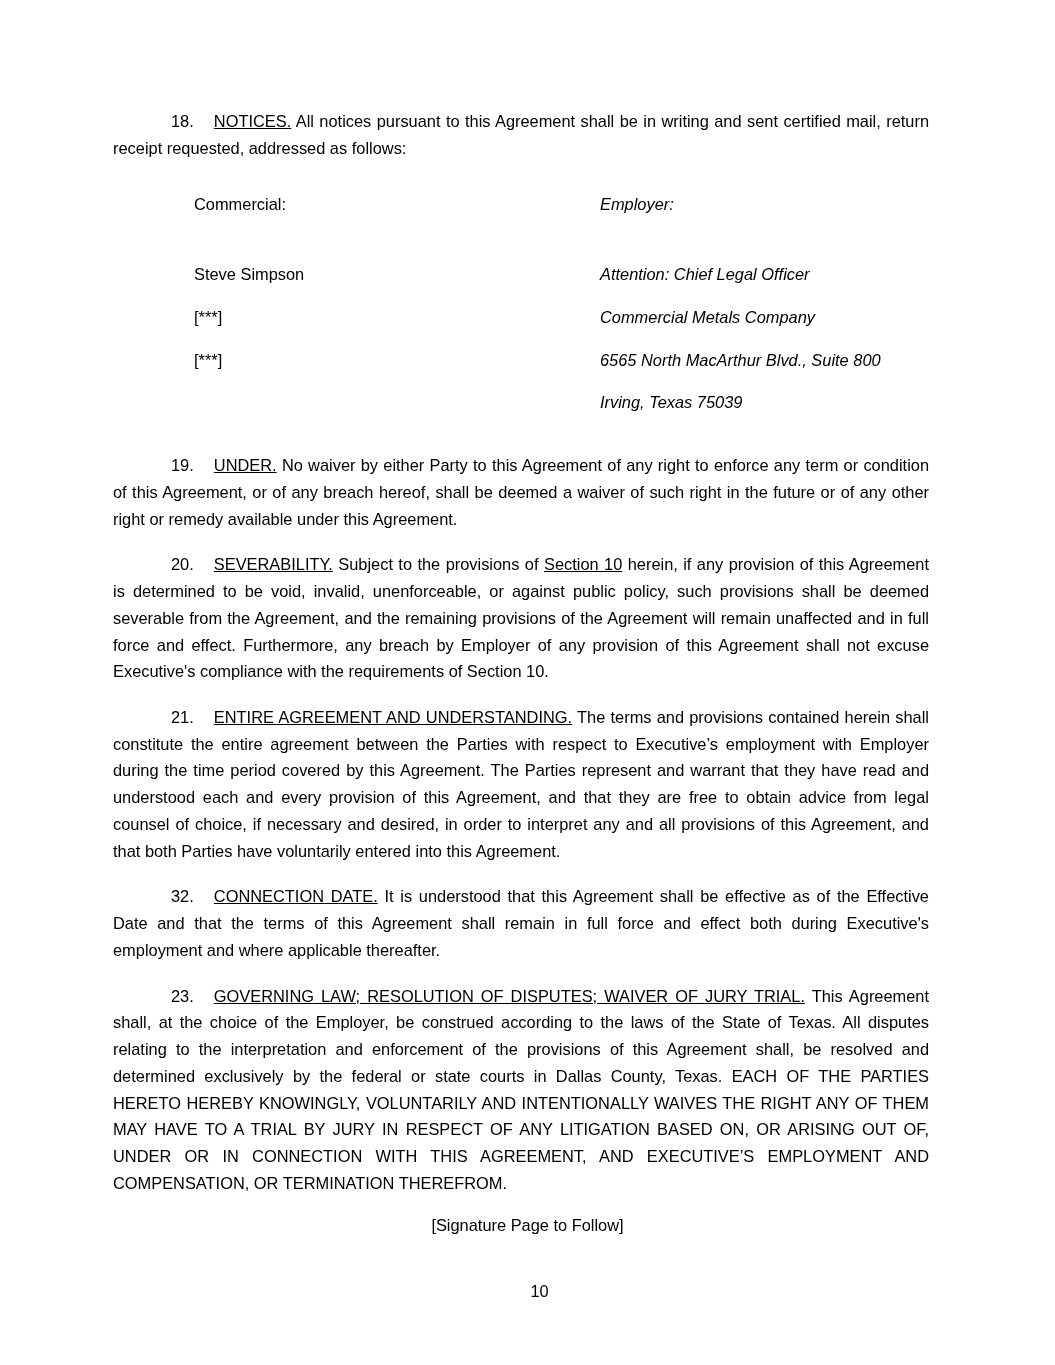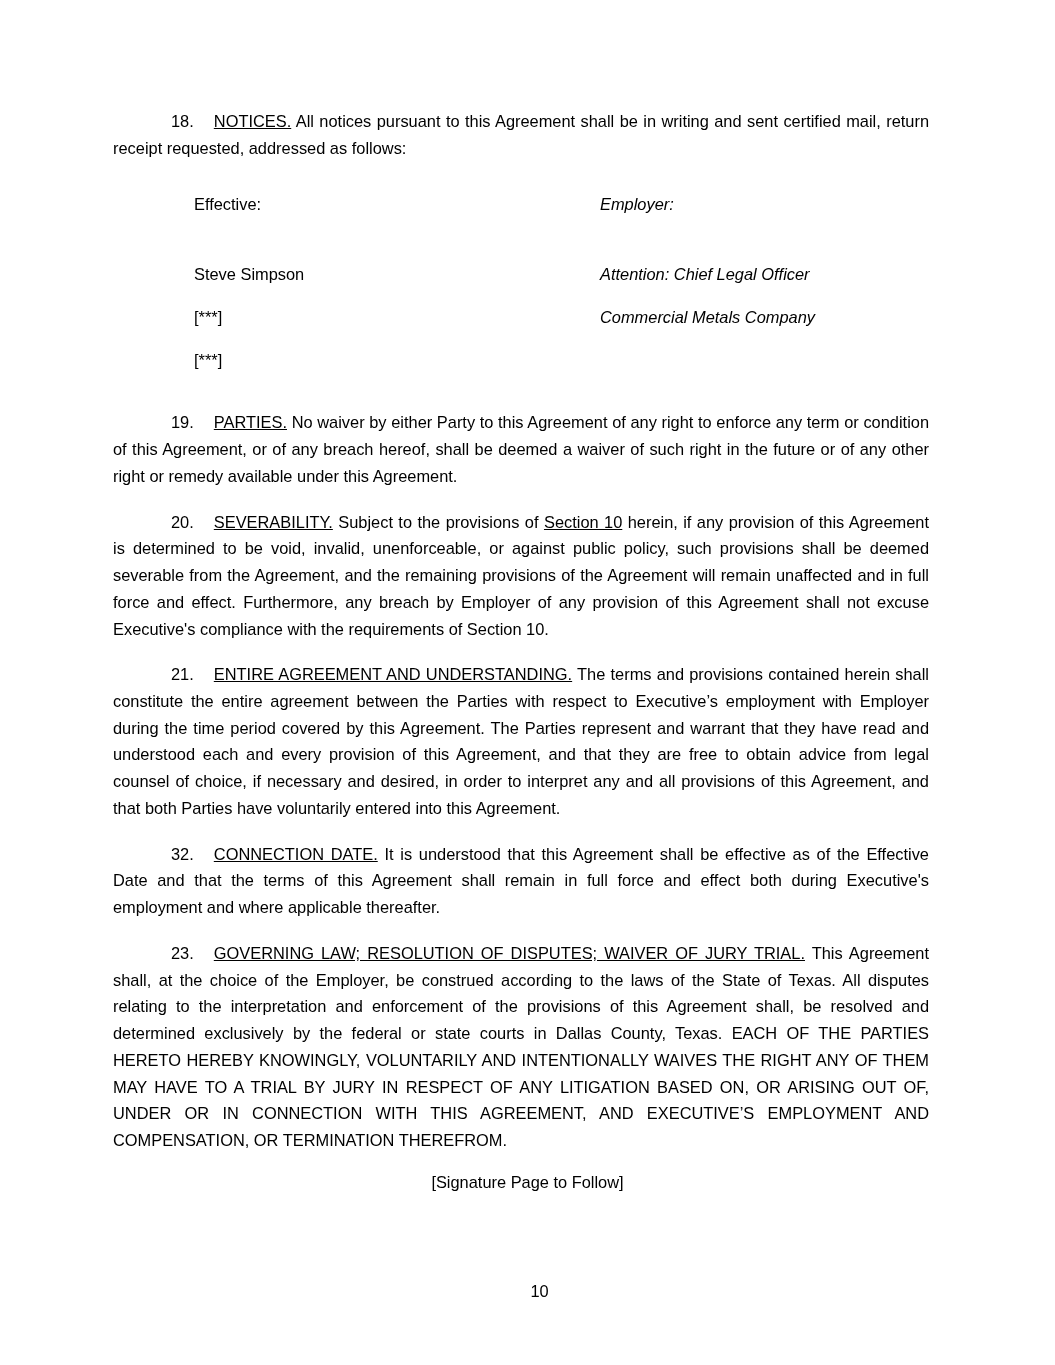--- a/index.html
+++ b/index.html
@@ -93,40 +93,42 @@
 <body>
 
 <div class="page">
 
   <p class="section body-text tight">
     <span class="indent"></span><span>18.</span><span class="gap"></span><span class="u">NOTICES.</span> <span>All notices pursuant to this Agreement shall be in writing and sent certified mail, return receipt requested, addressed as follows:</span>
   </p>
 
   <div class="addr-block">
     <div class="addr-row addr-head">
-      <div class="addr-col-left">Effective:</div>
+      <div class="addr-col-left">Commercial:</div>
       <div class="addr-col-right">Employer:</div>
     </div>
     <div class="addr-row">
       <div class="addr-col-left addr-lines">
         <div>Steve Simpson</div>
         <div>[***]</div>
         <div>[***]</div>
       </div>
       <div class="addr-col-right addr-lines">
         <div>Attention: Chief Legal Officer</div>
         <div>Commercial Metals Company</div>
+        <div>6565 North MacArthur Blvd., Suite 800</div>
+        <div>Irving, Texas 75039</div>
       </div>
     </div>
   </div>
 
   <div class="spacer-after-addr"></div>
 
   <p class="section body-text">
-    <span class="indent"></span><span>19.</span><span class="gap"></span><span class="u">PARTIES.</span> <span>No waiver by either Party to this Agreement of any right to enforce any term or condition of this Agreement, or of any breach hereof, shall be deemed a waiver of such right in the future or of any other right or remedy available under this Agreement.</span>
+    <span class="indent"></span><span>19.</span><span class="gap"></span><span class="u">UNDER.</span> <span>No waiver by either Party to this Agreement of any right to enforce any term or condition of this Agreement, or of any breach hereof, shall be deemed a waiver of such right in the future or of any other right or remedy available under this Agreement.</span>
   </p>
 
   <p class="section body-text">
     <span class="indent"></span><span>20.</span><span class="gap"></span><span class="u">SEVERABILITY.</span> <span>Subject to the provisions of </span><span class="u">Section 10</span><span> herein, if any provision of this Agreement is determined to be void, invalid, unenforceable, or against public policy, such provisions shall be deemed severable from the Agreement, and the remaining provisions of the Agreement will remain unaffected and in full force and effect. Furthermore, any breach by Employer of any provision of this Agreement shall not excuse Executive's compliance with the requirements of Section 10.</span>
   </p>
 
   <p class="section body-text">
     <span class="indent"></span><span>21.</span><span class="gap"></span><span class="u">ENTIRE AGREEMENT AND UNDERSTANDING.</span> <span>The terms and provisions contained herein shall constitute the entire agreement between the Parties with respect to Executive’s employment with Employer during the time period covered by this Agreement. The Parties represent and warrant that they have read and understood each and every provision of this Agreement, and that they are free to obtain advice from legal counsel of choice, if necessary and desired, in order to interpret any and all provisions of this Agreement, and that both Parties have voluntarily entered into this Agreement.</span>
   </p>
 

